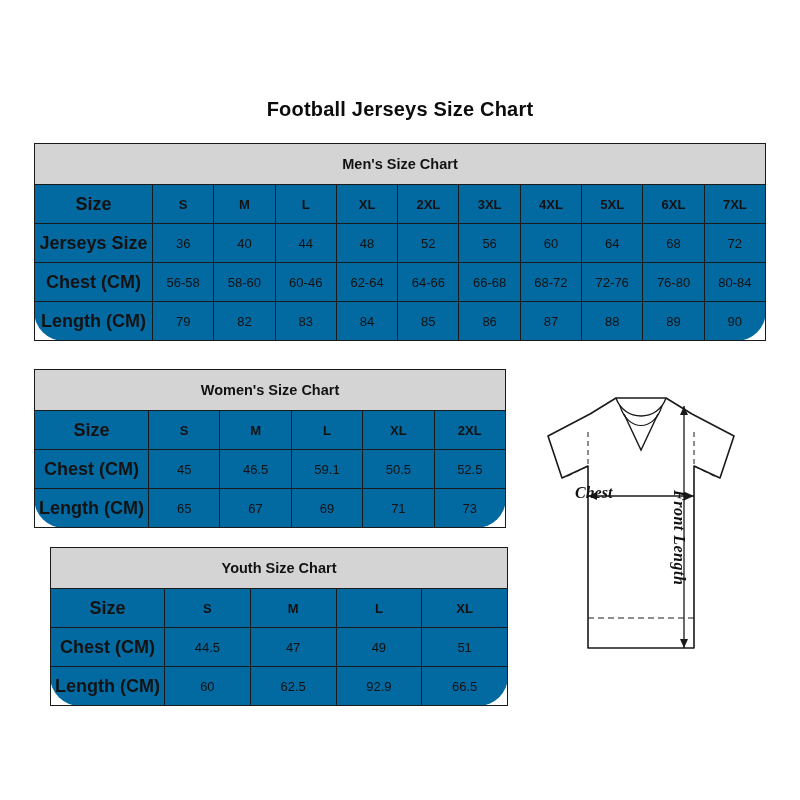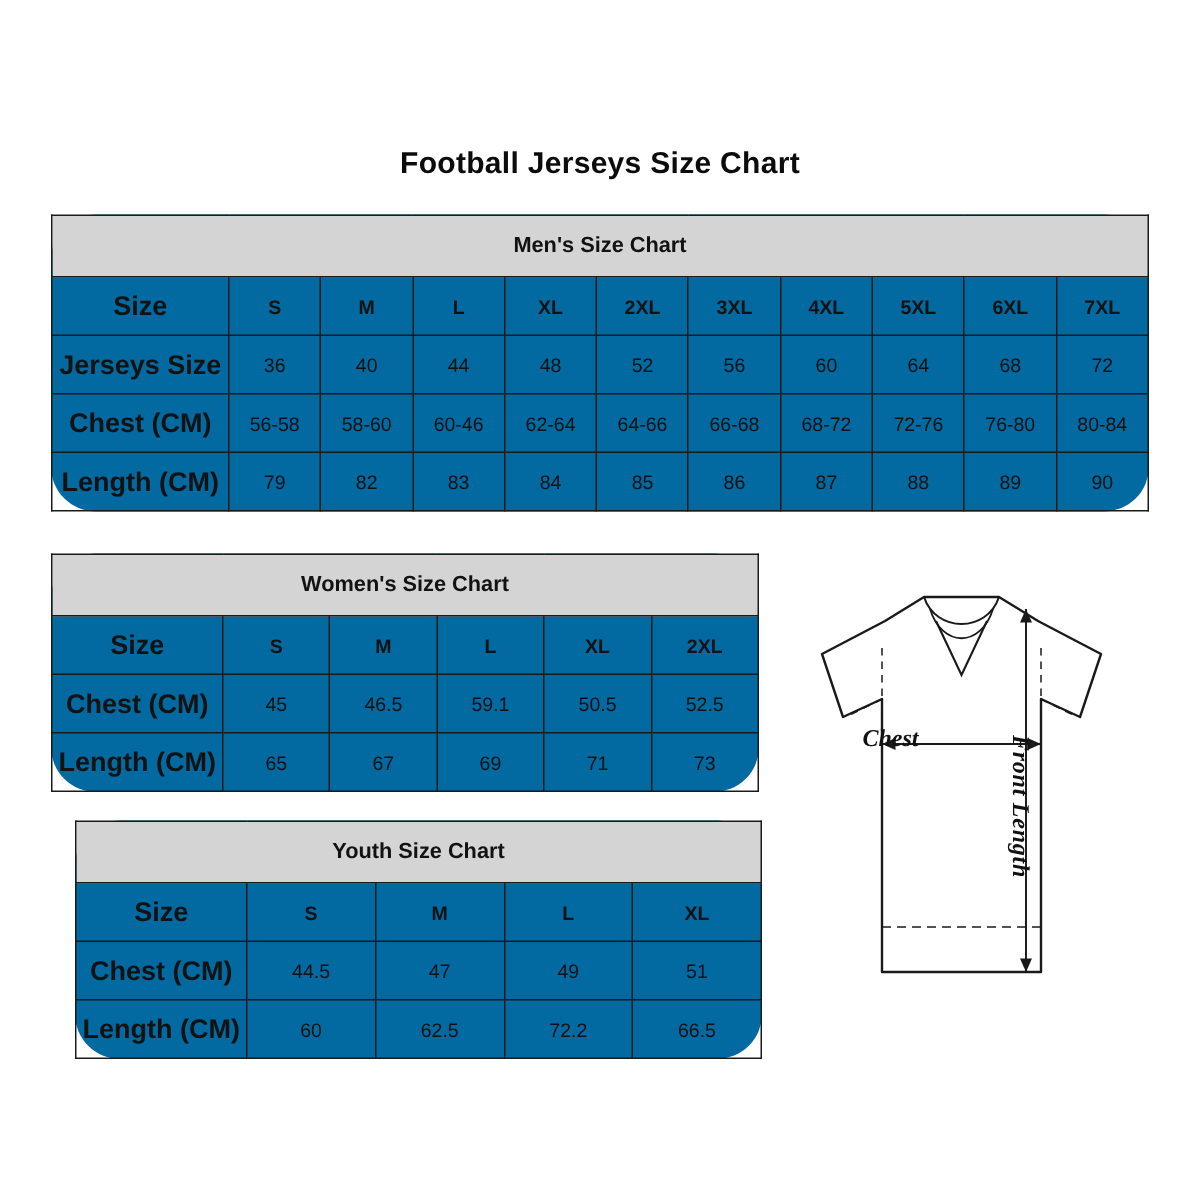--- a/index.html
+++ b/index.html
@@ -268,21 +268,21 @@
           <td class="row-label">Chest (CM)</td>
           <td>44.5</td>
           <td>47</td>
           <td>49</td>
           <td>51</td>
         </tr>
         <tr>
           <td class="row-label">Length (CM)</td>
           <td>60</td>
           <td>62.5</td>
-          <td>72.2</td>
+          <td>92.9</td>
           <td>66.5</td>
         </tr>
       </tbody>
     </table>
   </div>
 
   <div id="shirt-wrap">
     <svg width="286" height="300" viewBox="0 0 286 300">
 
       <path d="M92,22 L118,6 L168,6 L194,22 L236,44 L222,86 L196,74 L196,256 L90,256 L90,74 L64,86 L50,44 Z" fill="none" stroke="#1a1a1a" stroke-width="1.6" stroke-linejoin="round"></path>

